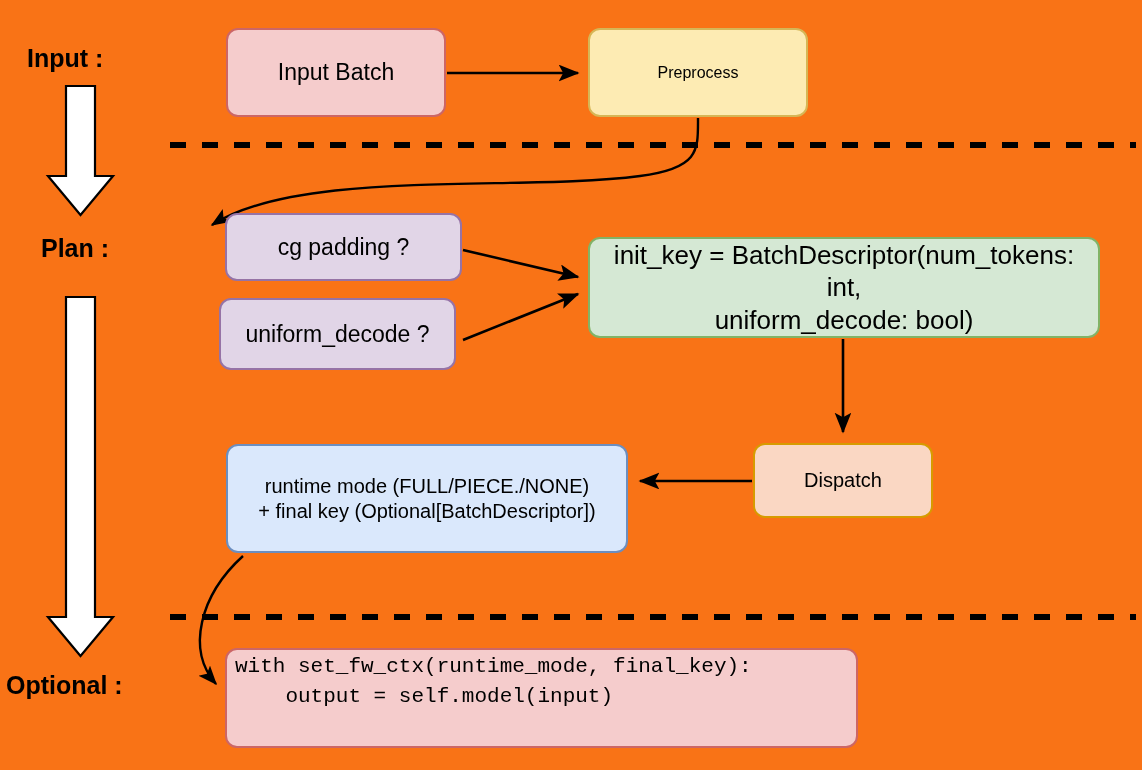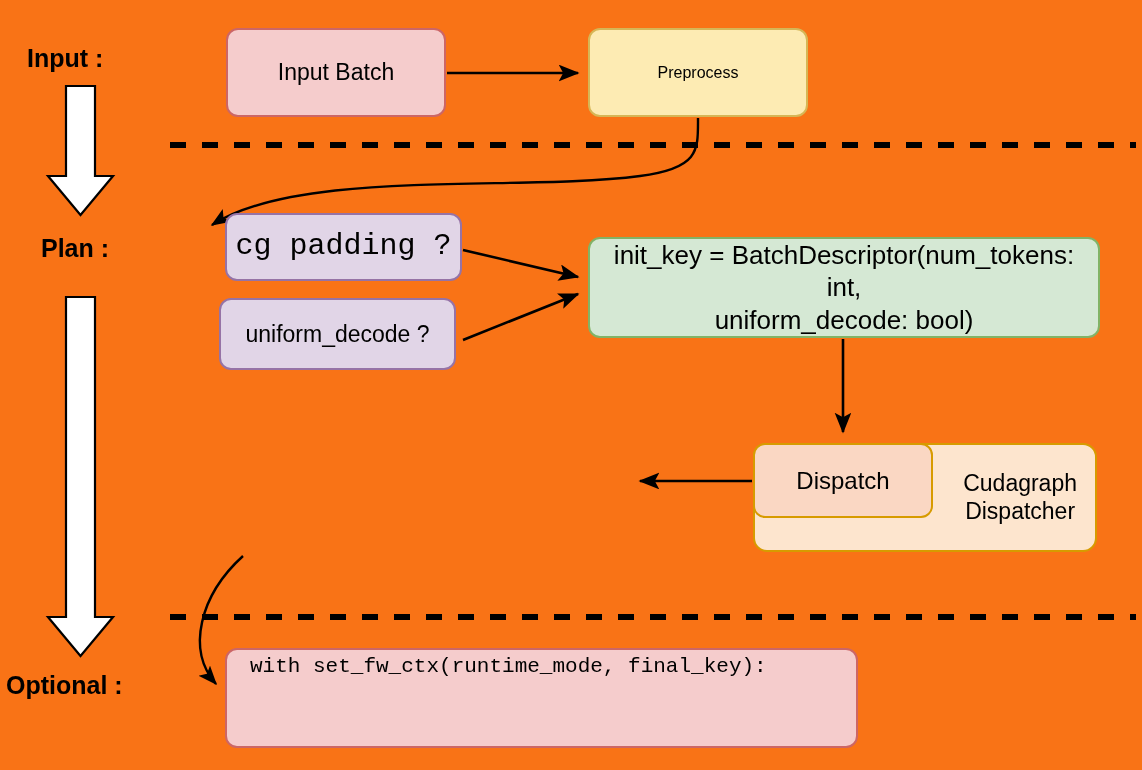--- a/index.html
+++ b/index.html
@@ -44,33 +44,33 @@
     align-items: center;
     justify-content: center;
     text-align: center;
     font-family: "Liberation Sans", sans-serif;
     color: #000000;
     line-height: 1.25;
     padding: 2px 8px;
   }
   .node-input-batch  { font-size: 23px; }
   .node-preprocess   { font-size: 16px; }
-  .node-cgpad        { font-size: 30px; font-family: Liberation Mono, monospace; }
+  .node-cgpad        { font-size: 23px; }
   .node-uniform      { font-size: 23px; }
   .node-initkey      { font-size: 26px; }
   .node-runtime      { font-size: 20px; }
   .node-dispatcher   { font-size: 23px; }
-  .node-dispatch     { font-size: 24px; }
+  .node-dispatch     { font-size: 20px; }
   .node-code {
     font-family: "Liberation Mono", "DejaVu Sans Mono", monospace;
     font-size: 21px;
     justify-content: flex-start;
     align-items: center;
     white-space: pre;
-    padding-left: 23px;
+    padding-left: 8px;
     line-height: 1.45;
   }
   .dispatcher-label {
     position: absolute;
     right: 18px;
     top: 50%;
     transform: translateY(-50%);
     text-align: center;
     line-height: 1.25;
     white-space: pre-line;
@@ -146,30 +146,30 @@
 
   <div class="node node-uniform" style="left:219px; top:298px; width:237px; height:72px;
               background:#e1d5e7; border-color:#9673a6;">uniform_decode ?</div>
 
   <div class="node node-initkey" style="left:588px; top:237px; width:512px; height:101px;
               background:#d5e8d4; border-color:#82b366; flex-direction:column;">
     <span>init_key = BatchDescriptor(num_tokens: int,</span>
     <span>uniform_decode: bool)</span>
   </div>
 
+  <div class="node node-runtime" style="left:226px; top:444px; width:402px; height:109px;
+              background:#dae8fc; border-color:#6c8ebf; flex-direction:column;">
+    <span>runtime mode (FULL/PIECE./NONE)</span>
+    <span>+ final key (Optional[BatchDescriptor])</span>
+  </div>
 
-  <div class="node node-dispatcher" style="left:753px; top:443px; width:344px; height:109px;
-              background:#fde5ce; border-color:#d79b00;
-              display:block; padding:0; border-radius:14px;">
-    <div class="dispatcher-label">Cudagraph
-Dispatcher</div>
-  </div>
 
   <div class="node node-dispatch" style="left:753px; top:443px; width:180px; height:75px;
               background:#fad7c3; border-color:#d79b00; border-radius:12px;">Dispatch</div>
 
   <div class="node node-code" style="left:225px; top:648px; width:633px; height:100px;
               background:#f5cccc; border-color:#cc6666; flex-direction:column;
               align-items:flex-start;">
     <span>with set_fw_ctx(runtime_mode, final_key):</span>
+    <span>    output = self.model(input)</span>
   </div>
 
 </div>
 
 </body></html>

